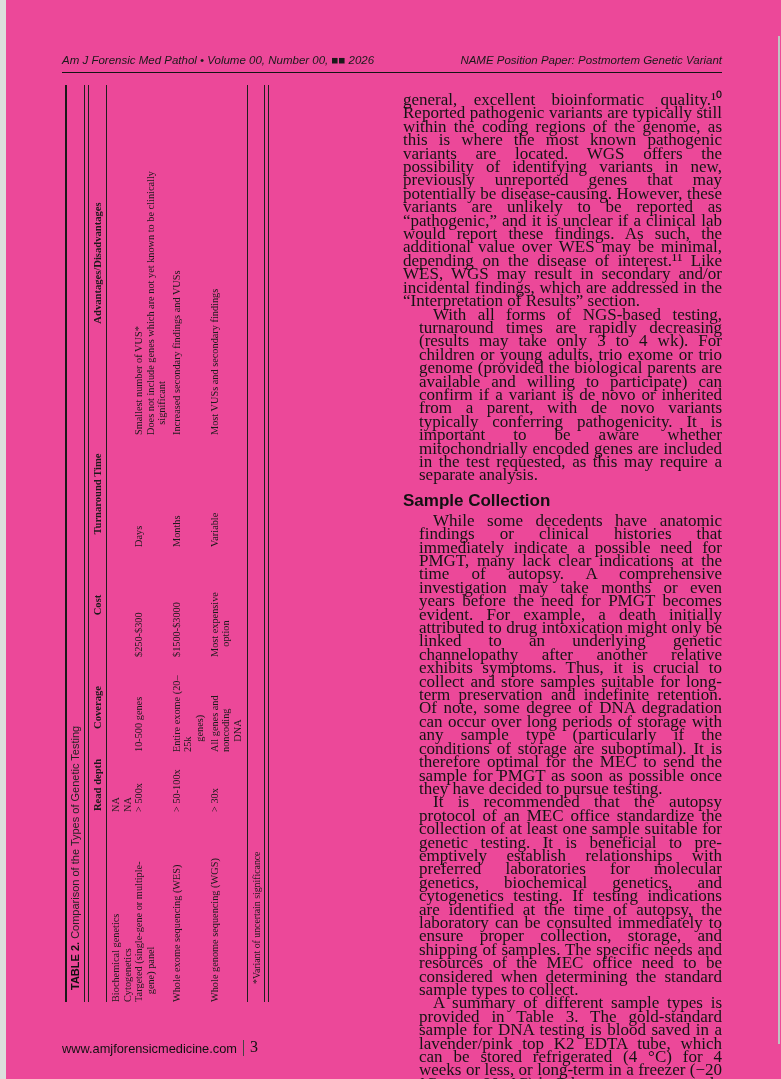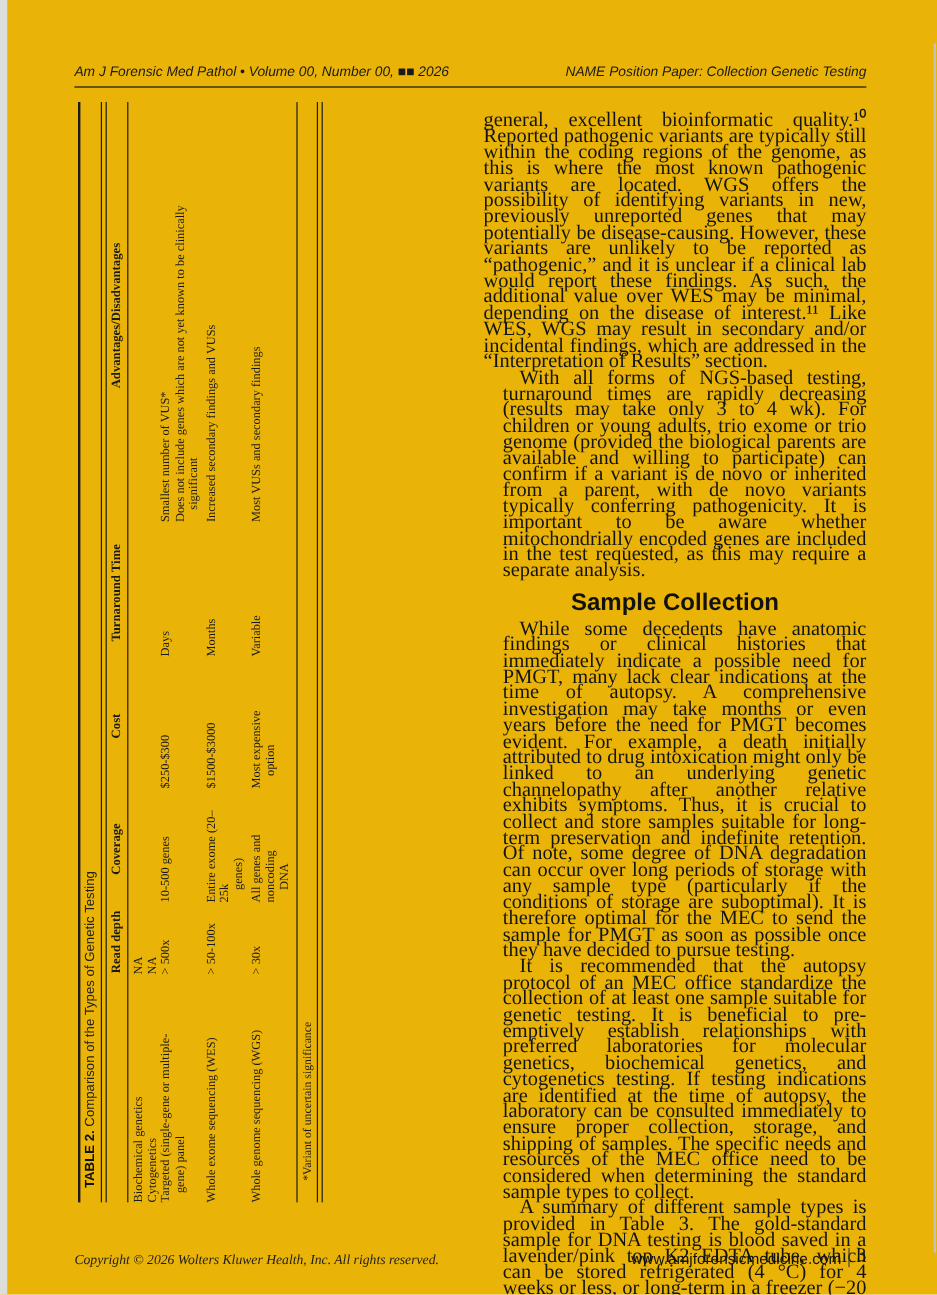--- a/index.html
+++ b/index.html
@@ -1,16 +1,16 @@
 <!DOCTYPE html>
 <html><head>
 <meta charset="utf-8">
 <style>
   html,body{margin:0;padding:0;background:#ffffff;}
-  .page{position:relative;width:781px;height:1079px;background:#eab308;overflow:hidden;
+  .page{position:relative;width:781px;height:1079px;background:#ec4899;overflow:hidden;
         font-family:"Liberation Serif",serif;color:#161616;}
   .edge-left{position:absolute;left:0;top:0;width:6px;height:1079px;background:#dcdedc;}
   .edge-right{position:absolute;left:778px;top:36px;width:2px;height:1008px;background:#bfc3c3;}
 
   
   .running-head{position:absolute;left:62px;top:54px;width:660px;display:flex;
     justify-content:space-between;align-items:flex-end;border-bottom:1.5px solid #141414;
     padding-bottom:6px;font-family:"Liberation Sans",sans-serif;font-style:italic;
     font-size:11.5px;color:#1a1a1a;}
 
@@ -32,21 +32,21 @@
         white-space:pre-wrap;}
   .tbody{padding:3px 0 4px 0;}
   .tbody .trow:nth-child(4),.tbody .trow:nth-child(5){margin-top:3.5px;}
   .tbl-foot{font-size:9.8px;padding:2.5px 0 2.5px 18px;}
 
   
   .article{position:absolute;left:403px;top:93px;width:319px;text-align:justify;}
   .para{margin:0;font-size:17px;line-height:13.4px;color:#141414;}
   .para.indent{text-indent:14px;margin-left:16px;}
   .section{margin:9px 0 3px 0;font-family:"Liberation Sans",sans-serif;
-           font-weight:bold;font-size:20px;color:#111;text-align:center;}
+           font-weight:bold;font-size:17px;color:#111;text-align:left;}
 
   
   .pagefoot{position:absolute;left:62px;top:1019px;width:660px;display:flex;
     justify-content:space-between;align-items:flex-end;}
   .foot-copy{font-style:italic;font-size:11.4px;color:#1e1e1e;}
   .foot-right{display:flex;align-items:flex-end;font-family:"Liberation Sans",sans-serif;margin-top:19px;}
   .foot-site{font-size:12.8px;font-weight:500;color:#111;}
   .foot-bar{width:1px;height:16px;background:#444;margin:0 6px;}
   .foot-page{font-family:"Liberation Serif",serif;font-size:16px;color:#111;}
 
@@ -55,21 +55,21 @@
 </style>
 </head>
 <body>
 
 <div class="page">
   <div class="edge-left"></div>
   <div class="edge-right"></div>
 
   <header class="running-head">
     <span>Am J Forensic Med Pathol • Volume 00, Number 00, ■■ 2026</span>
-    <span>NAME Position Paper: Collection Genetic Testing</span>
+    <span>NAME Position Paper: Postmortem Genetic Variant</span>
   </header>
 
   <div class="rotor">
     <div class="tbl">
       <div class="hr-bold"></div>
       <div class="tbl-title">
         <b>TABLE 2.</b>
         <span>Comparison of the Types of Genetic Testing</span>
       </div>
       <div class="hr"></div>
@@ -137,21 +137,20 @@
   <main class="article">
     <p class="para">general, excellent bioinformatic quality.¹⁰ Reported pathogenic variants are typically still within the coding regions of the genome, as this is where the most known pathogenic variants are located. WGS offers the possibility of identifying variants in new, previously unreported genes that may potentially be disease-causing. However, these variants are unlikely to be reported as “pathogenic,” and it is unclear if a clinical lab would report these findings. As such, the additional value over WES may be minimal, depending on the disease of interest.¹¹ Like WES, WGS may result in secondary and/or incidental findings, which are addressed in the “Interpretation of Results” section.</p>
     <p class="para indent">With all forms of NGS-based testing, turnaround times are rapidly decreasing (results may take only 3 to 4 wk). For children or young adults, trio exome or trio genome (provided the biological parents are available and willing to participate) can confirm if a variant is de novo or inherited from a parent, with de novo variants typically conferring pathogenicity. It is important to be aware whether mitochondrially encoded genes are included in the test requested, as this may require a separate analysis.</p>
     <h2 class="section">Sample Collection</h2>
     <p class="para indent">While some decedents have anatomic findings or clinical histories that immediately indicate a possible need for PMGT, many lack clear indications at the time of autopsy. A comprehensive investigation may take months or even years before the need for PMGT becomes evident. For example, a death initially attributed to drug intoxication might only be linked to an underlying genetic channelopathy after another relative exhibits symptoms. Thus, it is crucial to collect and store samples suitable for long-term preservation and indefinite retention. Of note, some degree of DNA degradation can occur over long periods of storage with any sample type (particularly if the conditions of storage are suboptimal). It is therefore optimal for the MEC to send the sample for PMGT as soon as possible once they have decided to pursue testing.</p>
     <p class="para indent">It is recommended that the autopsy protocol of an MEC office standardize the collection of at least one sample suitable for genetic testing. It is beneficial to pre-emptively establish relationships with preferred laboratories for molecular genetics, biochemical genetics, and cytogenetics testing. If testing indications are identified at the time of autopsy, the laboratory can be consulted immediately to ensure proper collection, storage, and shipping of samples. The specific needs and resources of the MEC office need to be considered when determining the standard sample types to collect.</p>
     <p class="para indent">A summary of different sample types is provided in Table 3. The gold-standard sample for DNA testing is blood saved in a lavender/pink top K2 EDTA tube, which can be stored refrigerated (4 °C) for 4 weeks or less, or long-term in a freezer (−20 °C or −80 °C).¹ Other common sample types include blood spot cards or tissue (either frozen or in RNALater). Blood spot cards are easy to prepare, store at room temperature, ship via regular mail, and may be used for molecular or metabolic testing. However, these cards generally yield lower quantities of DNA compared with liquid blood or frozen tissue and not all reference laboratories can use them. Formalin-fixed and/or paraffin-embedded tissue (FFPE) is typically unsuitable as the formalin and paraffin fragment the DNA, resulting in poor quality. For decomposed remains, bone marrow (stored in RNAlater or frozen), bone (frozen), or other</p>
   </main>
 
   <footer class="pagefoot">
-    <span class="foot-copy">Copyright © 2026 Wolters Kluwer Health, Inc. All rights reserved.</span>
     <span class="foot-right">
       <span class="foot-site">www.amjforensicmedicine.com</span>
       <span class="foot-bar"></span>
       <span class="foot-page">3</span>
     </span>
   </footer>
 
 </div>
 
 </body></html>

